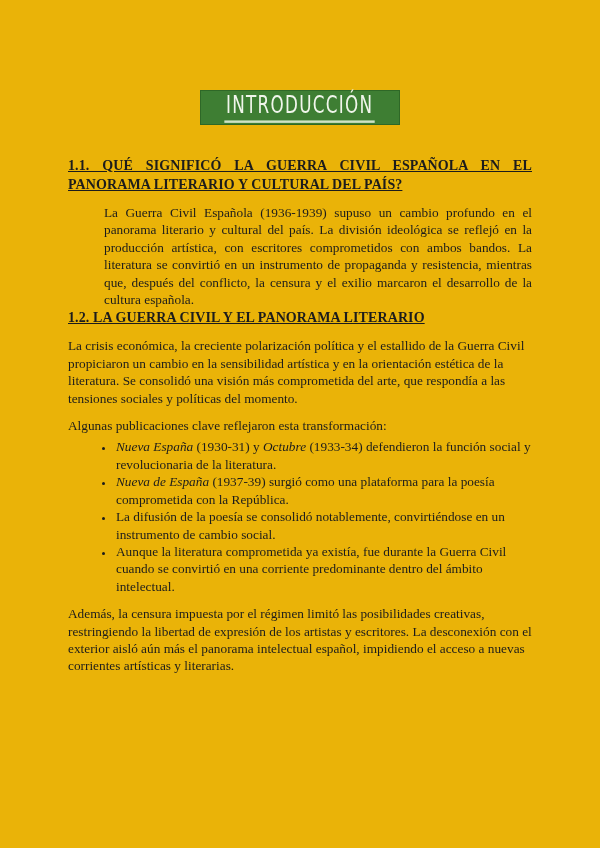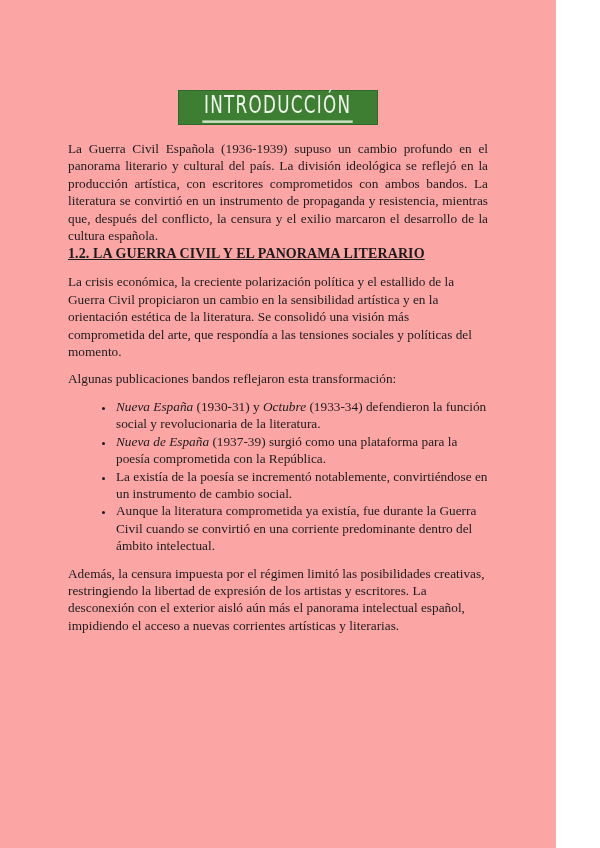--- a/index.html
+++ b/index.html
@@ -12,22 +12,22 @@
   html,body{margin:0;padding:0;}
   body{
     width:600px;height:848px;
     background:#ffffff;
     font-family:"Liberation Serif", serif;
     color:var(--text-color);
     overflow:hidden;
   }
   .page{
     position:relative;
-    width:556px;height:848px;
-    background:#fca5a5;
+    width:600px;height:848px;
+    background:#eab308;
     padding-top:90px;
   }
   .badge-row{
     text-align:center;
     height:40px;
   }
   .badge{
     display:inline-block;
     background:var(--badge-green);
     border:1px solid var(--badge-border);
@@ -59,23 +59,23 @@
     letter-spacing:0.1px;
   }
   .h-first{margin-top:26px; text-align:justify;}
   .h-mid{}
   .h-last{margin-top:42px;}
   p{
     font-size:13.3px;
     line-height:17.4px;
     margin:10px 0 0 0;
   }
-  .just{text-align:justify;}
+  .just{text-align:justify;margin-left:36px;}
   ul{
-    margin:10px 0 0 0;
+    margin:4px 0 0 0;
     padding-left:47px;
   }
   li{
     font-size:13.3px;
     line-height:17.4px;
     margin:0;
     padding-left:1px;
   }
   li::marker{font-size:11px;}
   em{font-style:italic;}
@@ -86,33 +86,34 @@
 <div class="page">
 
   <div class="badge-row">
     <div class="badge">
       <span class="badge-text">INTRODUCCIÓN</span>
     </div>
   </div>
 
   <div class="content">
 
+    <h2 class="h-first">1.1. QUÉ SIGNIFICÓ LA GUERRA CIVIL ESPAÑOLA EN EL PANORAMA LITERARIO Y CULTURAL DEL PAÍS?</h2>
 
     <p class="just">La Guerra Civil Española (1936-1939) supuso un cambio profundo en el panorama literario y cultural del país. La división ideológica se reflejó en la producción artística, con escritores comprometidos con ambos bandos. La literatura se convirtió en un instrumento de propaganda y resistencia, mientras que, después del conflicto, la censura y el exilio marcaron el desarrollo de la cultura española.</p>
 
     <h2 class="h-mid">1.2. LA GUERRA CIVIL Y EL PANORAMA LITERARIO</h2>
 
     <p>La crisis económica, la creciente polarización política y el estallido de la Guerra Civil propiciaron un cambio en la sensibilidad artística y en la orientación estética de la literatura. Se consolidó una visión más comprometida del arte, que respondía a las tensiones sociales y políticas del momento.</p>
 
-    <p>Algunas publicaciones bandos reflejaron esta transformación:</p>
+    <p>Algunas publicaciones clave reflejaron esta transformación:</p>
 
     <ul>
       <li><em>Nueva España</em><span> (1930-31) y </span><em>Octubre</em><span> (1933-34) defendieron la función social y revolucionaria de la literatura.</span></li>
       <li><em>Nueva de España</em><span> (1937-39) surgió como una plataforma para la poesía comprometida con la República.</span></li>
-      <li><span>La existía de la poesía se incrementó notablemente, convirtiéndose en un instrumento de cambio social.</span></li>
+      <li><span>La difusión de la poesía se consolidó notablemente, convirtiéndose en un instrumento de cambio social.</span></li>
       <li><span>Aunque la literatura comprometida ya existía, fue durante la Guerra Civil cuando se convirtió en una corriente predominante dentro del ámbito intelectual.</span></li>
     </ul>
 
 
 
     <p>Además, la censura impuesta por el régimen limitó las posibilidades creativas, restringiendo la libertad de expresión de los artistas y escritores. La desconexión con el exterior aisló aún más el panorama intelectual español, impidiendo el acceso a nuevas corrientes artísticas y literarias.</p>
 
   </div>
 </div>
 

